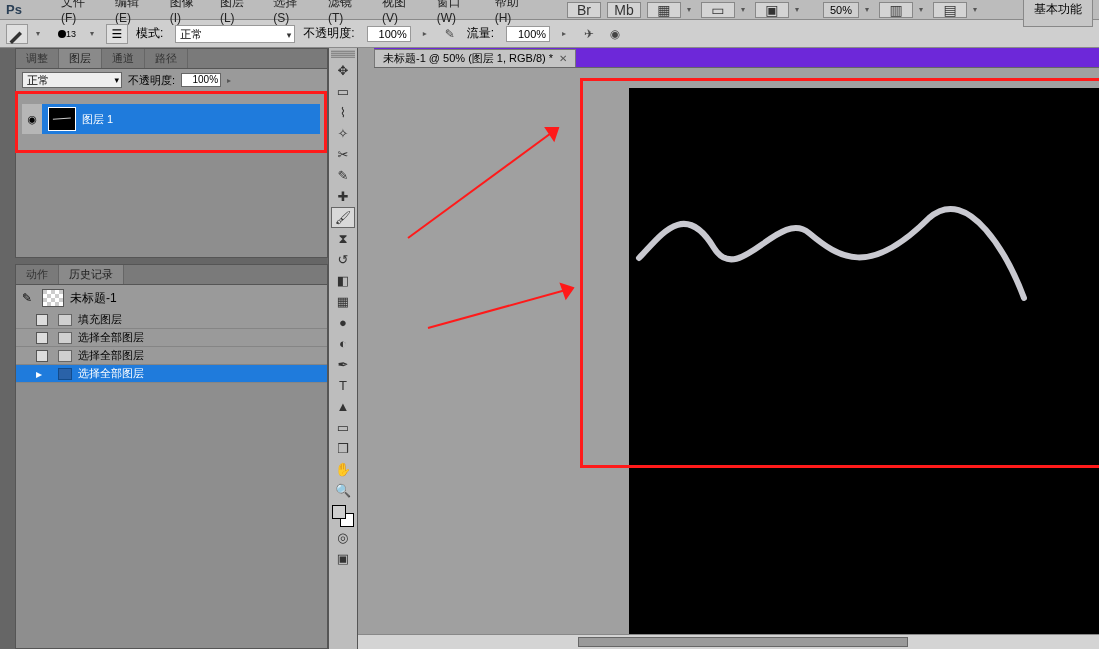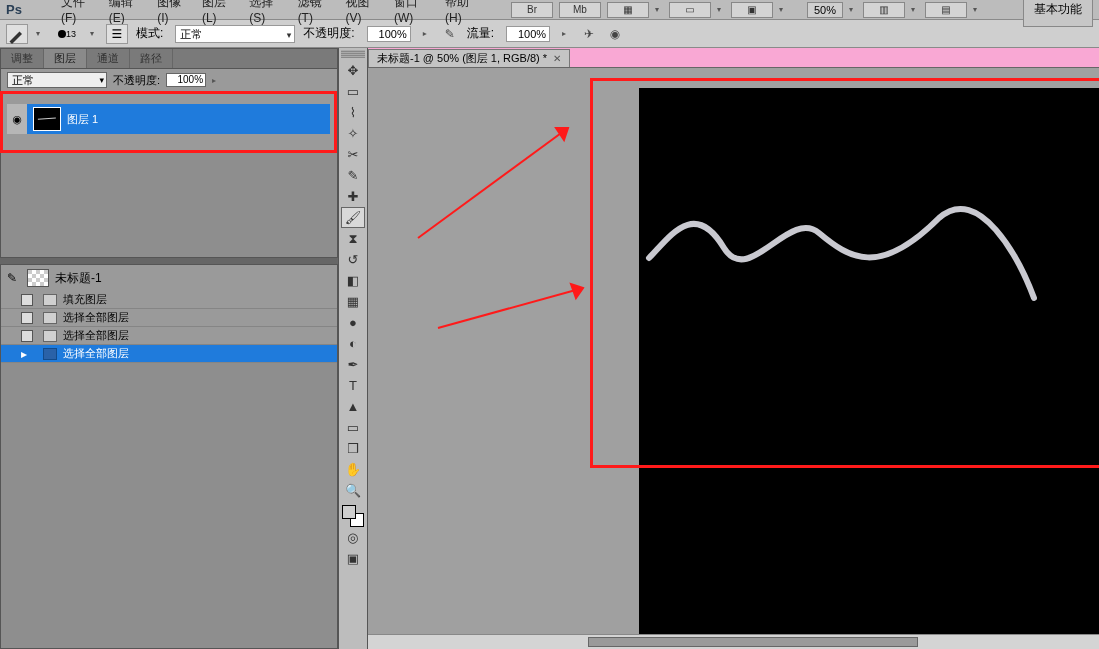--- a/index.html
+++ b/index.html
@@ -4,21 +4,21 @@
 <style>
   * { box-sizing: border-box; margin: 0; padding: 0; }
   body { font-family: "Microsoft YaHei", sans-serif; font-size: 12px; background: #666; overflow: hidden; width: 1099px; height: 649px; position: relative; }
 
   
   .menubar { height: 20px; background: #bcbcbc; display: flex; align-items: center; border-bottom: 1px solid #8a8a8a; gap: 25px; }
   .ps-logo { width: 28px; text-align: center; font-weight: bold; color: #2a3f55; font-size: 13px; }
   .menubar-items { display: flex; flex: 1; }
   .menubar-item { padding: 2px 8px; color: #222; font-size: 12px; cursor: pointer; }
   .menubar-right { display: flex; align-items: center; gap: 6px; padding-right: 6px; }
-  .mb-btn { width: 42px; height: 16px; background: #d4d4d4; border: 1px solid #888; display: flex; align-items: center; justify-content: center; font-size: 10px; color: #333; }
+  .mb-btn { width: 34px; height: 16px; background: #d4d4d4; border: 1px solid #888; display: flex; align-items: center; justify-content: center; font-size: 14px; color: #333; }
   .mb-zoom { border: 1px solid #888; padding: 0 6px; height: 16px; line-height: 14px; background: #cfcfcf; font-size: 11px; margin-left: 14px; }
   .mb-drop { width: 8px; font-size: 8px; color: #555; }
   .basic-fn { font-size: 12px; padding: 16px 10px; background: #c7c7c7; height: 18px; border: 1px solid #888; display:flex; align-items:center; }
 
   
   .optbar { height: 28px; background: #cfcfcf; border-bottom: 1px solid #8a8a8a; display: flex; align-items: center; padding: 0 6px; gap: 8px; font-size: 12px; }
   .opt-seg { display: flex; align-items: center; gap: 12px; }
   .opt-icon { width: 22px; height: 20px; border: 1px solid #999; background: #e0e0e0; display:flex; align-items:center; justify-content:center; }
   .opt-brush { width: 30px; height: 22px; display:flex; flex-direction: row; align-items:center; justify-content:center; }
   .opt-brush .dot { width: 8px; height: 8px; background: #000; border-radius: 50%; }
@@ -26,21 +26,21 @@
   .opt-select { border: 1px solid #999; background: #fff; padding: 0 18px 0 4px; height: 18px; line-height: 16px; position: relative; min-width: 60px; font-size:11px;}
   .opt-select::after { content: "▾"; position: absolute; right: 3px; top: 1px; font-size: 9px; color: #333; }
   .opt-field { border: 1px solid #999; background: #fff; width: 44px; height: 16px; line-height: 14px; padding: 0 3px; font-size: 11px; text-align: right; }
   .opt-arrow { width: 10px; font-size: 8px; color: #555; }
   .opt-glyph { width: 18px; height: 16px; display:flex; align-items:center; justify-content:center; color:#444; font-size:12px; }
 
   
   .workspace { position: absolute; top: 48px; left: 0; right: 0; bottom: 0; display: flex; }
 
   
-  .left-col { width: 338px; background: #666; display: flex; flex-direction: column; }
+  .left-col { width: 313px; background: #666; display: flex; flex-direction: column; margin-left: 15px; }
 
   .panel { background: #8e8e8e; border: 1px solid #555; }
   .panel-tabs { height: 20px; background: #7a7a7a; display: flex; border-bottom: 1px solid #555; }
   .ptab { padding: 2px 10px; font-size: 11px; color: #222; background: #8a8a8a; border-right: 1px solid #666; }
   .ptab.inactive { background: #7a7a7a; color: #333; }
   .panel-body { background: #9a9a9a; }
 
   
   .layers-panel { height: 210px; }
   .layer-opts { display:flex; align-items:center; padding: 3px 6px; gap: 6px; font-size: 11px; border-bottom:1px solid #777;}
@@ -70,21 +70,21 @@
   .tool-strip { width: 30px; background: #bdbdbd; border-left:1px solid #555; border-right:1px solid #555; display:flex; flex-direction:column; align-items:center; padding-top:2px; }
   .tool-strip .grip { width: 24px; height: 8px; background: repeating-linear-gradient(#aaa,#aaa 1px,#888 1px,#888 2px); margin-bottom:2px;}
   .tool { width:24px; height:21px; display:flex; align-items:center; justify-content:center; color:#333; border:1px solid transparent; font-size:13px;}
   .tool.sel { background:#d9d9d9; border:1px solid #666; }
   .tool-colors { width:22px; height:22px; position:relative; margin-top:4px;}
   .tool-colors .fg{position:absolute; width:14px; height:14px; background:#cfcfcf; border:1px solid #000; top:0; left:0;}
   .tool-colors .bg{position:absolute; width:14px; height:14px; background:#fff; border:1px solid #000; bottom:0; right:0;}
 
   
   .canvas-area { flex:1; background:#a0a0a0; position:relative; }
-  .doc-tabbar { position:absolute; top:0; left:0; right:0; height:20px; background:#f9a8d4; border-bottom:1px solid #666; display:flex; align-items:flex-end;}
+  .doc-tabbar { position:absolute; top:0; left:16px; right:0; height:20px; background:#6d28d9; border-bottom:1px solid #666; display:flex; align-items:flex-end;}
   .doc-tab { background:#c4c4c4; border:1px solid #777; border-bottom:none; height:18px; padding:0 8px; display:flex; align-items:center; gap:6px; font-size:11px;}
   .doc-close{ font-size:10px; color:#555; }
   .canvas-inner { position:absolute; top:20px; left:0; right:0; bottom:0; background:#a0a0a0; }
   .doc-canvas { position:absolute; background:#000; }
   .stroke { position:absolute; }
   .stroke path { stroke:#c9c9d0; stroke-width:6; fill:none; stroke-linecap:round; stroke-linejoin:round;}
   .red-box { position:absolute; border:3px solid #ff1a1a; }
   .arrow { position:absolute; }
   .arrow line, .arrow path { stroke:#ff1a1a; stroke-width:2; fill:#ff1a1a; }
   .scrollbar-bot { position:absolute; left:0; right:0; bottom:0; height:15px; background:#d4d4d4; border-top:1px solid #888;}
@@ -180,20 +180,24 @@
           <div class="layer-row">
             <div class="layer-eye">◉</div>
             <div class="layer-thumb"></div>
             <div class="layer-name">图层 1</div>
           </div>
         </div>
       </div>
     </div>
 
     <div class="panel ah-panel">
+      <div class="panel-tabs">
+        <div class="ptab inactive">动作</div>
+        <div class="ptab">历史记录</div>
+      </div>
       <div class="panel-body">
         <div class="hist-head">
           <span style="width:14px">✎</span>
           <div class="hist-thumb"></div>
           <span>未标题-1</span>
         </div>
         <div class="hist-list">
           <div class="hist-item">
               <span class="hist-check"></span>
               <span class="hist-icon"></span>

